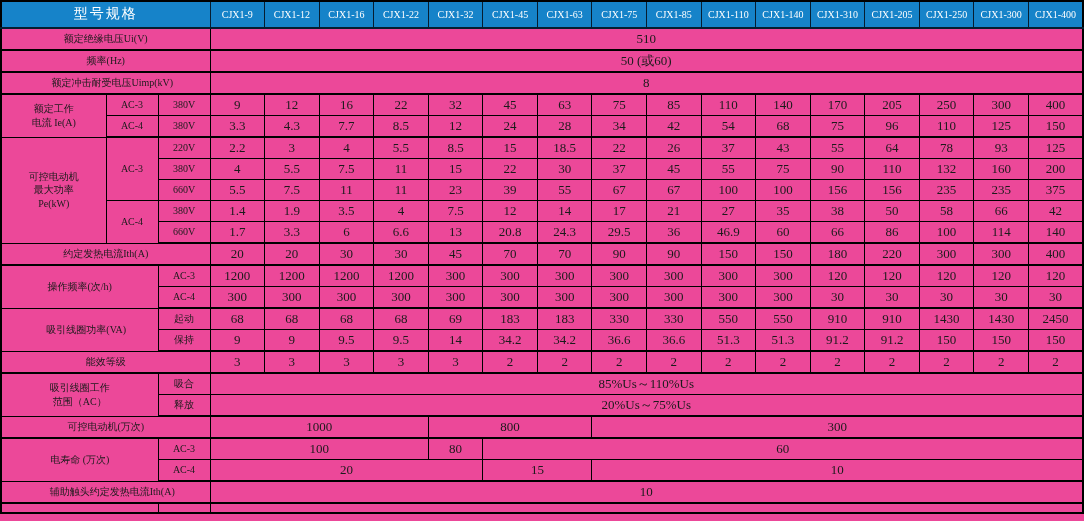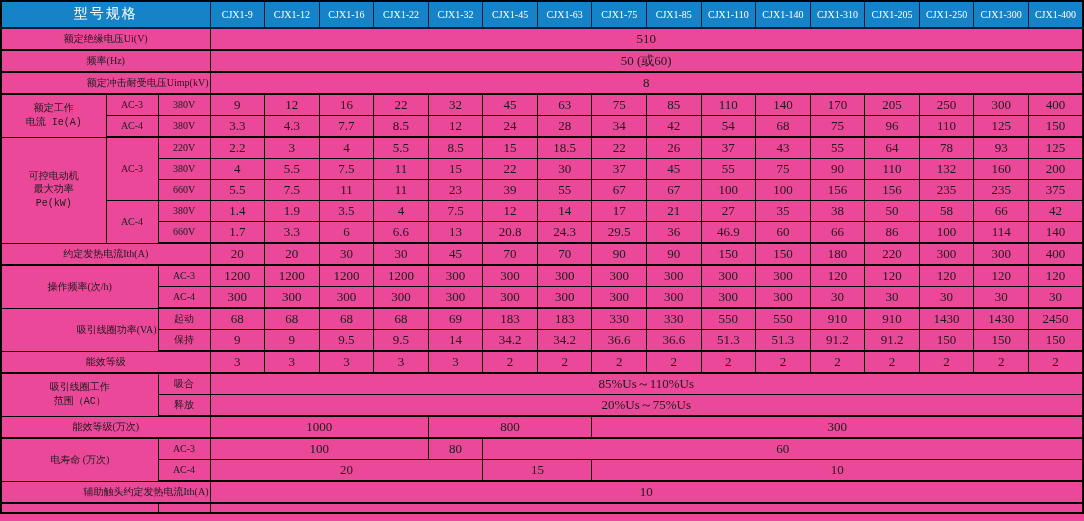--- a/index.html
+++ b/index.html
@@ -22,22 +22,22 @@
   tr.gb td { border-bottom-width:2px; }
   .hrow td {
     background:var(--header-bg,#1683c9);
     color:var(--header-text,#fff);
     font-size:10px; height:25px;
     border-color:#061d30;
     letter-spacing:0px;
   }
   .hrow td.corner { font-size:14px; letter-spacing:2px; }
   td.lbl { font-size:10px; }
-  td.left { text-align:right; padding-left:14px; }
-  td.wrapcell { white-space:pre-line; line-height:1.35;font-family:Liberation Mono, monospace; }
+  td.left { text-align:center; padding-left:14px; }
+  td.wrapcell { white-space:pre-line; line-height:1.35; }
   tr.partial td { height:8px; border-bottom:none; }
 </style>
 </head>
 <body>
 
 <div class="wrap">
 <table>
   <colgroup>
     <col style="width:105px">
         <col style="width:52px">
@@ -365,21 +365,21 @@
 范围（AC）</td>
       <td class="lbl">吸合</td>
       <td colspan="16">85%Us～110%Us</td>
     </tr>
     <tr class="gb">
       <td class="lbl">释放</td>
       <td colspan="16">20%Us～75%Us</td>
     </tr>
 
     <tr class="gb">
-      <td colspan="3" class="lbl">能效等级(万次)</td>
+      <td colspan="3" class="lbl">可控电动机(万次)</td>
       <td colspan="4">1000</td>
       <td colspan="3">800</td>
       <td colspan="9">300</td>
     </tr>
 
     <tr>
       <td colspan="2" rowspan="2" class="lbl">电寿命 (万次)</td>
       <td class="lbl">AC-3</td>
       <td colspan="4">100</td>
       <td colspan="1">80</td>

